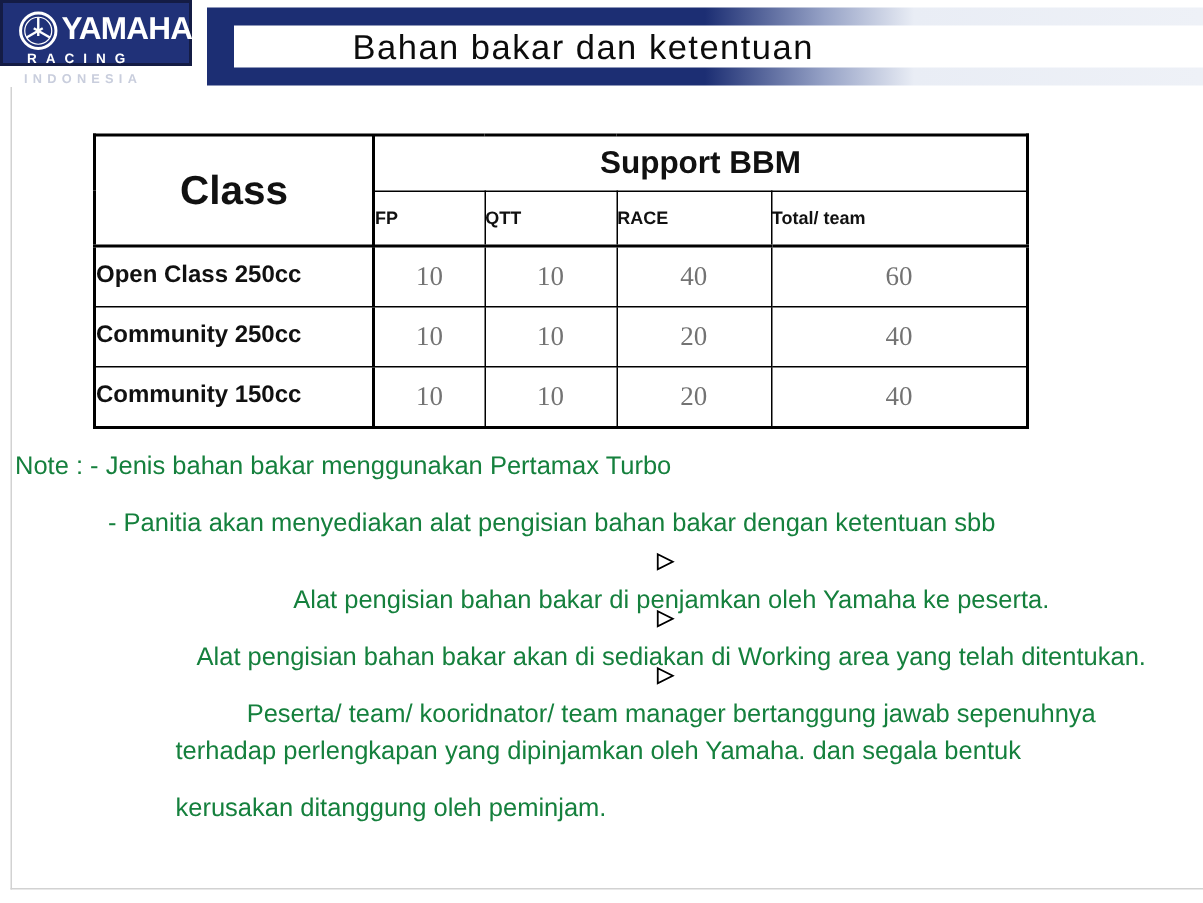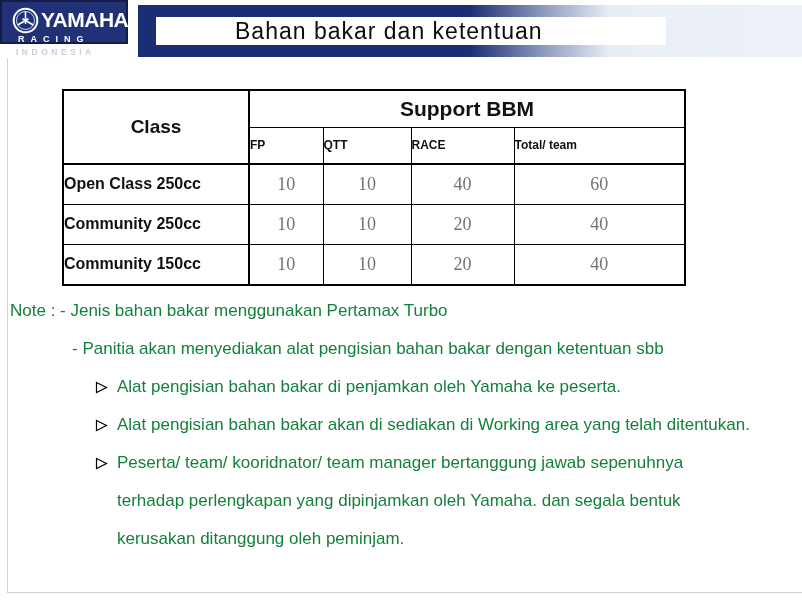--- a/index.html
+++ b/index.html
@@ -19,46 +19,46 @@
   .logo-row{display:flex;align-items:center;gap:2px;height:26px;}
   .logo-brand{color:#ffffff;font-weight:bold;font-size:21px;letter-spacing:-0.5px;line-height:26px;}
   .logo-racing{color:#ffffff;font-weight:bold;font-size:9px;letter-spacing:6px;margin:1px 0 0 6px;}
   .logo-region{color:#c9cedd;font-weight:bold;font-size:8.5px;letter-spacing:3.5px;margin:3px 0 0 4px;}
 
   .title-band{
     position:absolute;left:138px;top:5px;width:664px;height:52px;
     background:linear-gradient(to right,#1c2e73 0%,#1c2e73 50%,#96a2c6 62%,#e9edf5 71%,#eef1f7 100%);
   }
   .title-strip{
-    position:absolute;left:156px;top:17px;width:510px;height:28px;background:#ffffff;
+    position:absolute;left:156px;top:17px;width:646px;height:28px;background:#ffffff;
   }
   .page-title{
     position:absolute;left:79px;top:0;height:28px;line-height:28px;
     font-size:23px;letter-spacing:1px;color:#0c0c0c;white-space:nowrap;
   }
 
   
   table.bbm{
     position:absolute;left:62px;top:89px;border-collapse:collapse;table-layout:fixed;
     border:2px solid #000;
   }
   table.bbm th,table.bbm td{border:1px solid #000;padding:0;box-sizing:border-box;}
   .h-group{height:37px;font-size:21px;font-weight:bold;text-align:center;vertical-align:middle;}
-  .h-class{font-size:19px;font-weight:bold;text-align:center;vertical-align:middle;border-right-width:2px !important;border-bottom-width:2px !important;}
+  .h-class{font-size:27px;font-weight:bold;text-align:center;vertical-align:middle;border-right-width:2px !important;border-bottom-width:2px !important;}
   .h-col{height:37px;font-size:12px;font-weight:bold;text-align:left;vertical-align:middle;border-bottom-width:2px !important;}
   .c-label{font-size:16px;font-weight:bold;text-align:left;padding-left:5px;vertical-align:middle;border-right-width:2px !important;}
   .c-num{font-family:"Liberation Serif",serif;font-size:18px;text-align:center;vertical-align:middle;color:#737373;}
   .r-data{height:40px;}
   .r-last{height:41px;}
 
   
   .notes{position:absolute;left:10px;top:292px;width:790px;font-size:17px;color:#15803d;}
   .note-line{height:38px;line-height:38px;white-space:nowrap;}
   .ind-dash{padding-left:62px;}
-  .ind-arrow{padding-left:85px;display:flex;align-items:center;}
+  .ind-arrow{padding-left:85px;display:flex;align-items:center;flex-direction:column;}
   .ind-cont{padding-left:107px;}
   .arrow-ic{width:13px;height:13px;margin-right:9px;flex:0 0 13px;}
 
   .fork-ic{width:27px;height:27px;flex:0 0 27px;}
 </style>
 </head>
 <body>
 
 <div id="slide">
 

